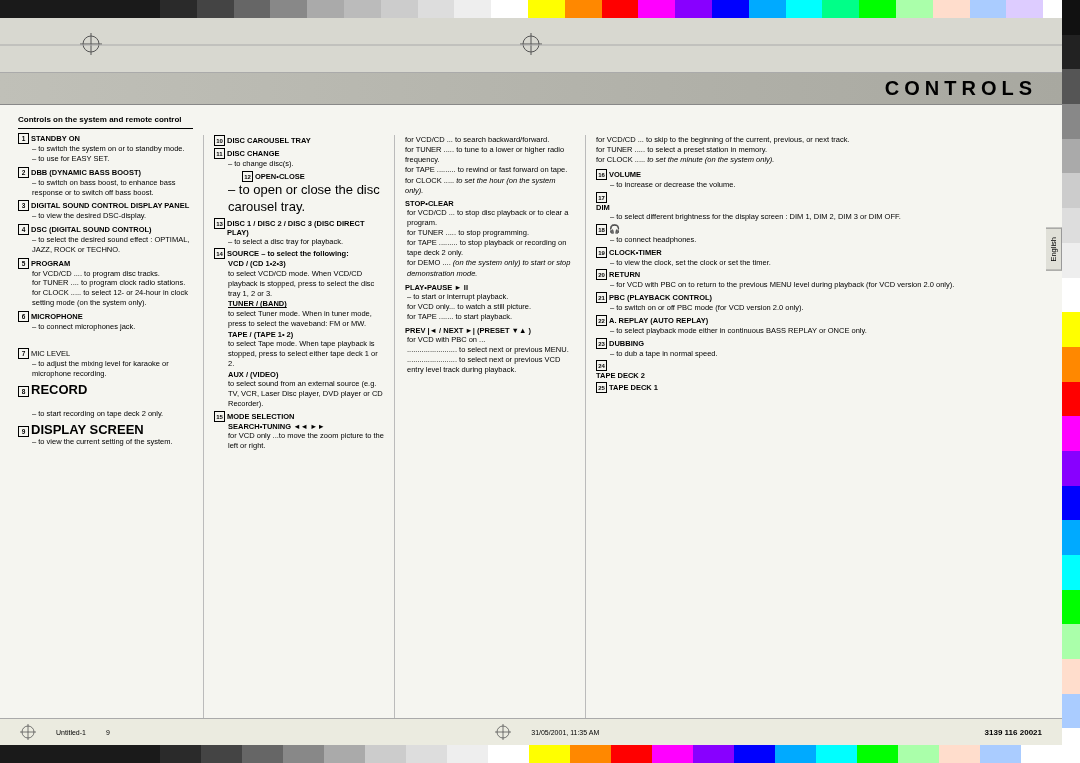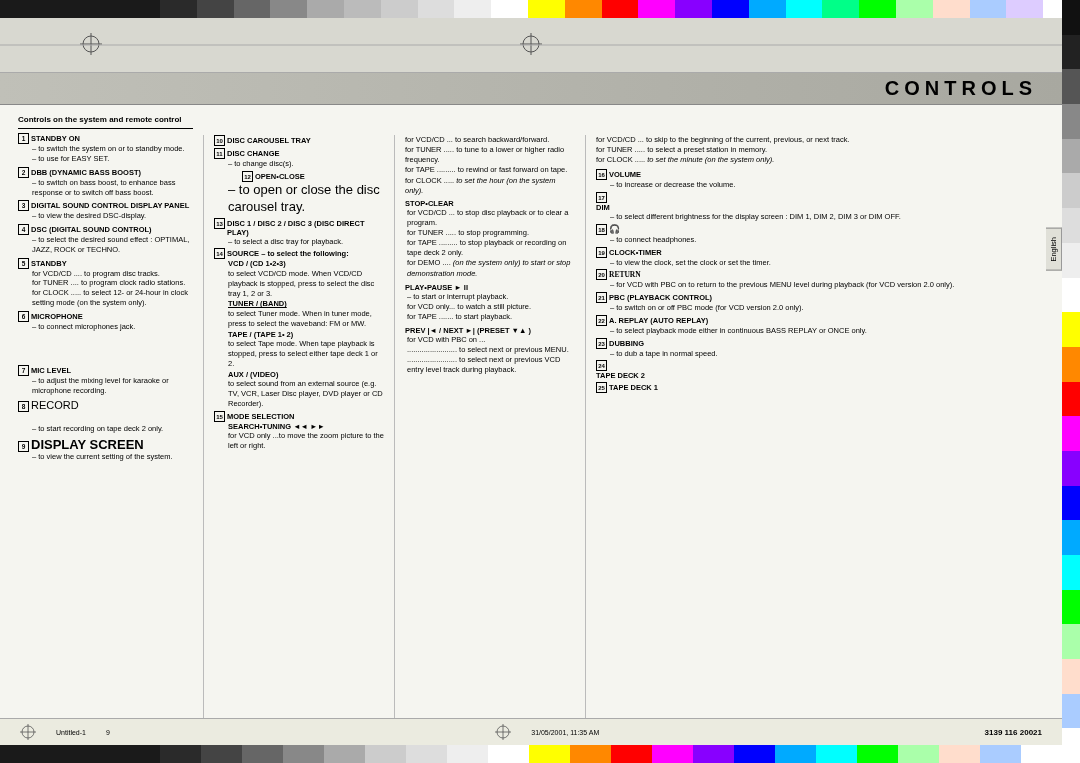--- a/index.html
+++ b/index.html
@@ -235,53 +235,53 @@
           <span style="font-weight:bold;font-size:7.5px;">DSC (DIGITAL SOUND CONTROL)</span>
         </div>
         <div style="padding-left:14px;font-size:7.5px;line-height:1.3;">
           <div>– <span>to select the desired sound effect : OPTIMAL, JAZZ, ROCK or TECHNO.</span></div>
         </div>
       </div>
 
       <div style="margin-bottom:3px;">
         <div style="display:flex;align-items:baseline;">
           <span style="border:1px solid #000;width:11px;height:11px;font-size:6.5px;text-align:center;line-height:10px;font-weight:bold;margin-right:2px;display:inline-block;flex-shrink:0;">5</span>
-          <span style="font-weight:bold;font-size:7.5px;">STANDBY</span>
+          <span style="font-weight:bold;font-size:7.5px;">PROGRAM</span>
         </div>
         <div style="padding-left:14px;font-size:7.5px;line-height:1.3;">
           <div><span>for VCD/CD .... to program disc tracks.</span></div>
           <div><span>for TUNER .... to program clock radio stations.</span></div>
           <div><span>for CLOCK ..... to select 12- or 24-hour in clock setting mode (on the system only).</span></div>
         </div>
       </div>
 
-      <div style="margin-bottom:18px;">
+      <div style="margin-bottom:1px;">
         <div style="display:flex;align-items:baseline;">
           <span style="border:1px solid #000;width:11px;height:11px;font-size:6.5px;text-align:center;line-height:10px;font-weight:bold;margin-right:2px;display:inline-block;flex-shrink:0;">6</span>
           <span style="font-weight:bold;font-size:7.5px;">MICROPHONE</span>
         </div>
         <div style="padding-left:14px;font-size:7.5px;line-height:1.3;">
           <div>– <span>to connect microphones jack.</span></div>
         </div>
       </div>
 
       <div style="margin-bottom:3px;">
         <div style="display:flex;align-items:baseline;">
           <span style="border:1px solid #000;width:11px;height:11px;font-size:6.5px;text-align:center;line-height:10px;font-weight:bold;margin-right:2px;display:inline-block;flex-shrink:0;">7</span>
-          <span style="font-weight:bold;font-size:7.5px;margin-top:17px;">MIC LEVEL</span>
+          <span style="font-weight:normal;font-size:7.5px;margin-top:17px;">MIC LEVEL</span>
         </div>
         <div style="padding-left:14px;font-size:7.5px;line-height:1.3;">
           <div>– <span>to adjust the mixing level for karaoke or microphone recording.</span></div>
         </div>
       </div>
 
       <div style="margin-bottom:3px;">
         <div style="display:flex;align-items:baseline;">
           <span style="border:1px solid #000;width:11px;height:11px;font-size:6.5px;text-align:center;line-height:10px;font-weight:bold;margin-right:2px;display:inline-block;flex-shrink:0;">8</span>
-          <span style="font-weight:normal;font-size:11px;">RECORD</span>
+          <span style="font-weight:bold;font-size:13px;">RECORD</span>
         </div>
         <div style="padding-left:14px;font-size:7.5px;line-height:1.3;margin-top:12px;">
           <div>– <span>to start recording on tape deck 2 only.</span></div>
         </div>
       </div>
 
       <div style="margin-bottom:3px;">
         <div style="display:flex;align-items:baseline;">
           <span style="border:1px solid #000;width:11px;height:11px;font-size:6.5px;text-align:center;line-height:10px;font-weight:bold;margin-right:2px;display:inline-block;flex-shrink:0;">9</span>
           <span style="font-weight:bold;font-size:13px;">DISPLAY SCREEN</span>
@@ -452,21 +452,21 @@
             <span style="font-weight:bold;">CLOCK•TIMER</span>
           </div>
           <div style="padding-left:14px;line-height:1.3;">
             <div>– <span>to view the clock, set the clock or set the timer.</span></div>
           </div>
         </div>
 
         <div style="margin-bottom:2px;">
           <div style="display:flex;align-items:baseline;">
             <span style="border:1px solid #000;width:11px;height:11px;font-size:6px;text-align:center;line-height:10px;font-weight:bold;margin-right:2px;display:inline-block;flex-shrink:0;">20</span>
-            <span style="font-weight:bold;font-family:Liberation Serif, serif;">RETURN</span>
+            <span style="font-weight:bold;">RETURN</span>
           </div>
           <div style="padding-left:14px;line-height:1.3;">
             <div>– <span>for VCD with PBC on to return to the previous MENU level during playback (for VCD version 2.0 only).</span></div>
           </div>
         </div>
 
         <div style="margin-bottom:2px;">
           <div style="display:flex;align-items:baseline;">
             <span style="border:1px solid #000;width:11px;height:11px;font-size:6px;text-align:center;line-height:10px;font-weight:bold;margin-right:2px;display:inline-block;flex-shrink:0;">21</span>
             <span style="font-weight:bold;">PBC (PLAYBACK CONTROL)</span>

